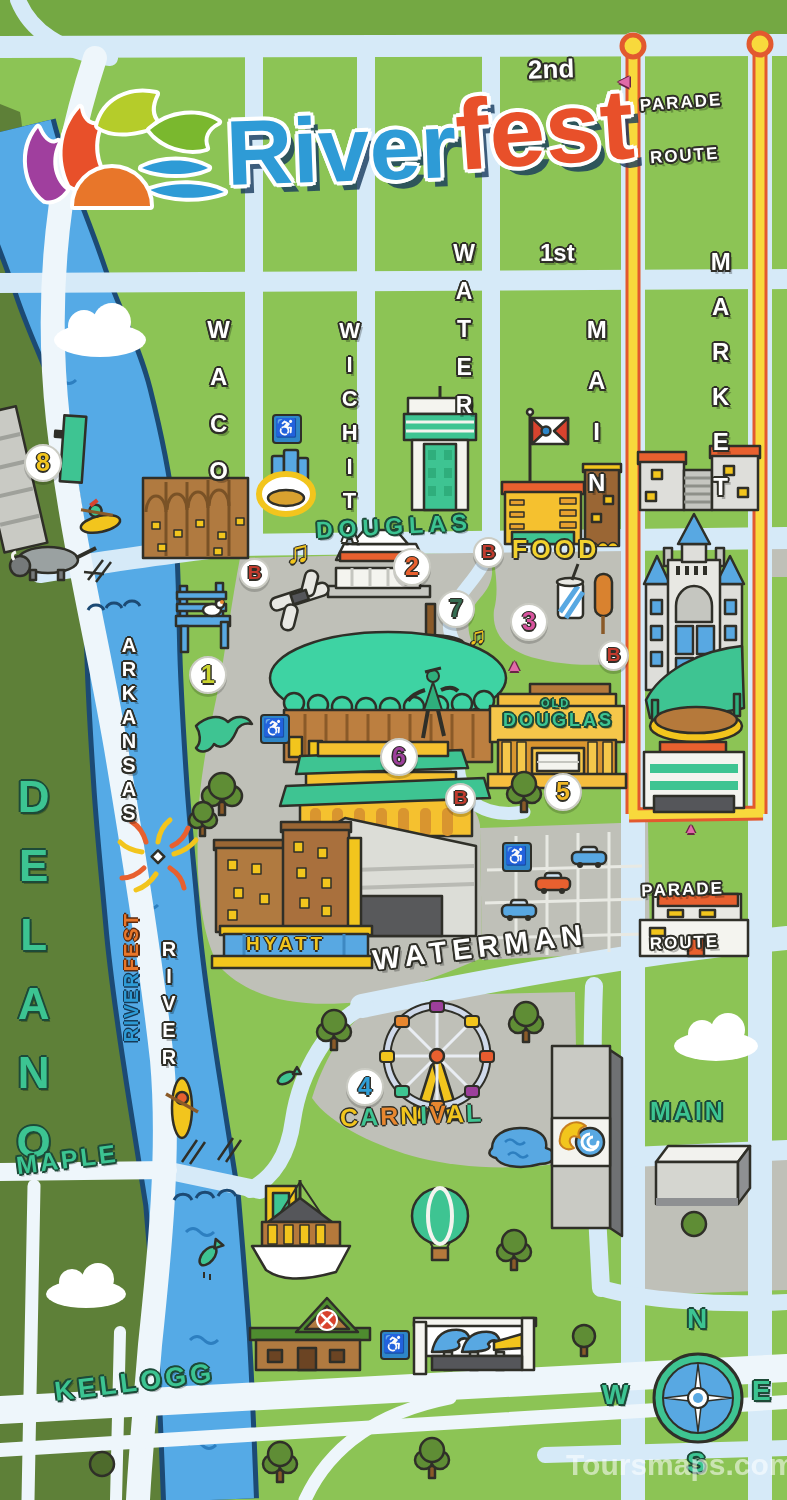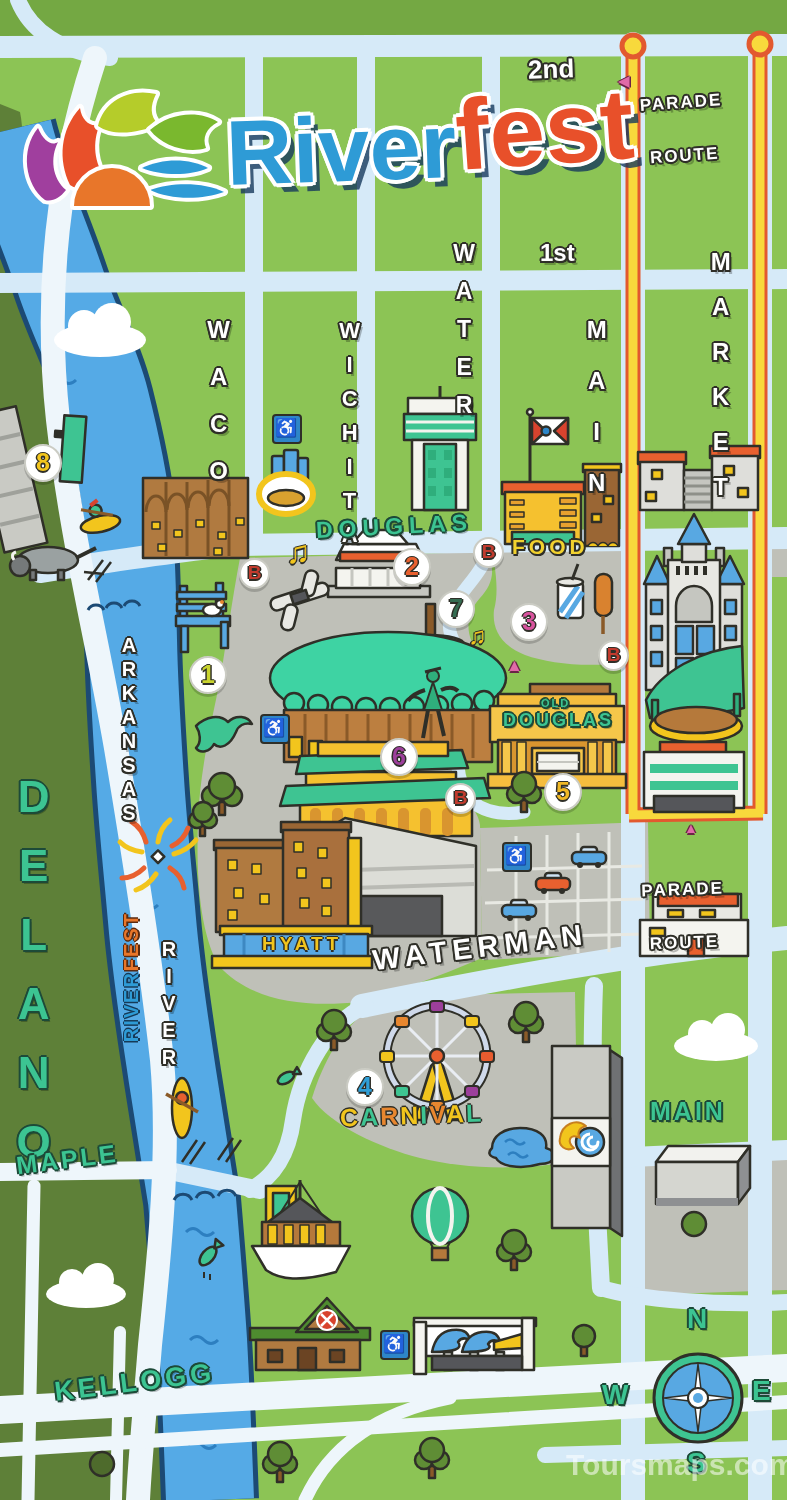--- a/index.html
+++ b/index.html
@@ -30,21 +30,21 @@
   .tri{position:absolute;color:#e06aa8;text-shadow:1.5px 0 #6b2347,-1.5px 0 #6b2347,0 1.5px #6b2347,0 -1.5px #6b2347;}
   .logo-text{position:absolute;left:226px;top:86px;transform:rotate(-2deg);}
   .logo-text span{font-weight:bold;
      text-shadow:-4px 0 #fff,4px 0 #fff,0 -4px #fff,0 4px #fff,-3px -3px #fff,3px 3px #fff,
                  -3px 3px #fff,3px -3px #fff,7px 9px 0 rgba(23,58,93,.8);}
   .lg-blue{font-size:92px;color:#2e9bd6;}
   .lg-orange{font-size:100px;color:#e8502a;display:inline-block;transform:translateY(-10px) rotate(-2deg);}
   .sc0{color:#f2c51d}.sc1{color:#3ec492}.sc2{color:#e8872f}
   .carnival span{text-shadow:1.5px 0 #2f2f28,-1.5px 0 #2f2f28,0 1.5px #2f2f28,0 -1.5px #2f2f28;}
   .wm{position:absolute;left:566px;top:1448px;font-size:30px;font-weight:bold;color:rgba(255,255,255,.55);}
-  .hyatt-t{color:#f2c51d;text-shadow:1.5px 0 #2f2f28,-1.5px 0 #2f2f28,0 1.5px #2f2f28,0 -1.5px #2f2f28;padding-left:16px;}
+  .hyatt-t{color:#f2c51d;text-shadow:1.5px 0 #2f2f28,-1.5px 0 #2f2f28,0 1.5px #2f2f28,0 -1.5px #2f2f28;}
 </style>
 </head>
 <body>
 
 <div id="map">
 
 <svg id="bg" width="787" height="1500" viewBox="0 0 787 1500">
 
   <rect x="0" y="0" width="787" height="1500" fill="#8cc455"></rect>
   <rect x="0" y="0" width="787" height="36" fill="#74a843"></rect>
@@ -711,21 +711,21 @@
 
 <div class="t st-white" style="left:540px;top:240px;font-size:24px">1st</div>
 <div class="t st-white vert" style="left:206px;top:316px;font-size:24px;letter-spacing:20px">WACO</div>
 <div class="t st-white vert" style="left:338px;top:318px;font-size:22px;letter-spacing:9px">WICHITA</div>
 <div class="t st-white vert" style="left:452px;top:240px;font-size:23px;letter-spacing:12px">WATER</div>
 <div class="t st-white vert" style="left:584px;top:316px;font-size:24px;letter-spacing:24px">MAIN</div>
 <div class="t st-white vert" style="left:708px;top:248px;font-size:24px;letter-spacing:18px">MARKET</div>
 
 
 <div class="t st-teal" style="left:316px;top:514px;font-size:23px;letter-spacing:6px;transform:rotate(-3deg)">DOUGLAS</div>
-<div class="t st-yellow" style="left:512px;top:536px;font-size:21px;letter-spacing:4px">FOOD</div>
+<div class="t st-yellow" style="left:512px;top:536px;font-size:25px;letter-spacing:4px">FOOD</div>
 
 <div class="t st-teal" style="left:541px;top:698px;font-size:11px;letter-spacing:2px">OLD</div>
 <div class="t st-teal" style="left:503px;top:711px;font-size:18px;letter-spacing:3px">DOUGLAS</div>
 
 <div class="t hyatt-t" style="left:246px;top:934px;font-size:19px;letter-spacing:4px">HYATT</div>
 <div class="t st-white" style="left:372px;top:932px;font-size:29px;letter-spacing:6px;transform:rotate(-7deg)">WATERMAN</div>
 
 <div class="t st-white" style="left:642px;top:845px;font-size:17px;letter-spacing:2px;text-align:center;transform:rotate(-2deg)">
   <div>PARADE</div>
   <div>ROUTE</div>

